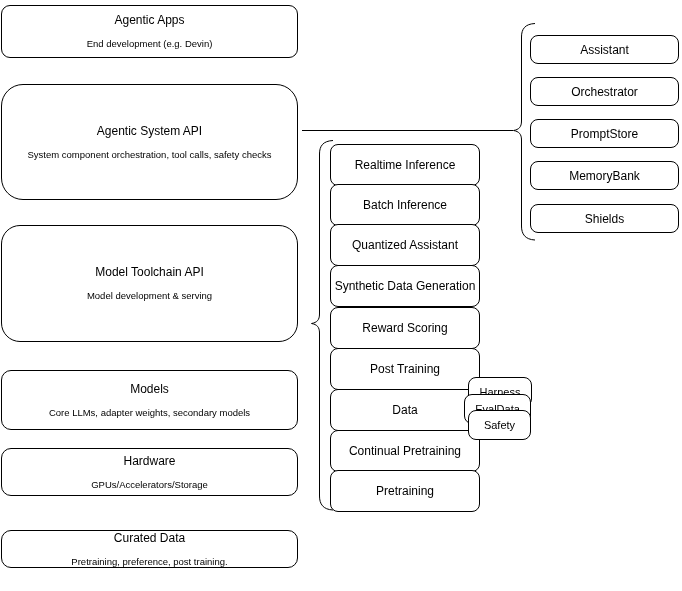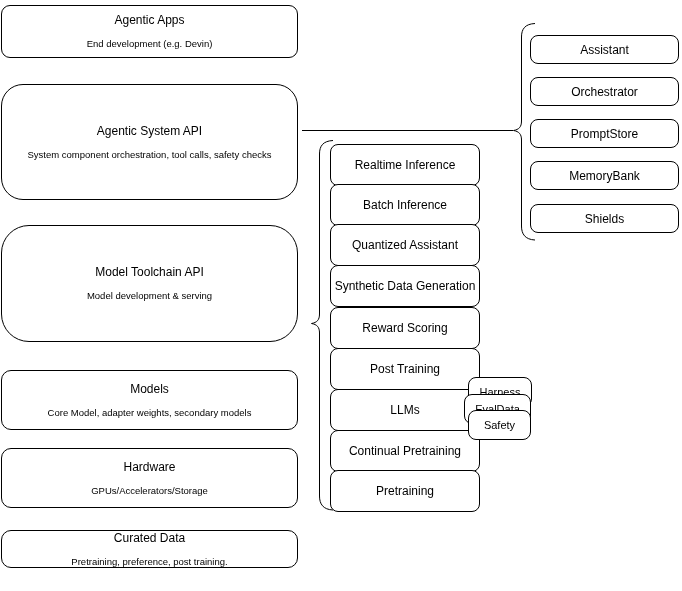--- a/index.html
+++ b/index.html
@@ -67,31 +67,31 @@
   <div class="node left-node" style="top:5px;height:53px;border-radius:9px">
     <div class="node-title">Agentic Apps</div>
     <div class="node-subtitle">End development (e.g. Devin)</div>
   </div>
 
   <div class="node left-node" style="top:84px;height:116px;border-radius:22px">
     <div class="node-title">Agentic System API</div>
     <div class="node-subtitle">System component orchestration, tool calls, safety checks</div>
   </div>
 
-  <div class="node left-node" style="top:225px;height:117px;border-radius:28px">
+  <div class="node left-node" style="top:225px;height:117px;border-radius:19px">
     <div class="node-title">Model Toolchain API</div>
     <div class="node-subtitle">Model development &amp; serving</div>
   </div>
 
   <div class="node left-node" style="top:370px;height:60px;border-radius:10px">
     <div class="node-title">Models</div>
-    <div class="node-subtitle">Core Model, adapter weights, secondary models</div>
+    <div class="node-subtitle">Core LLMs, adapter weights, secondary models</div>
   </div>
 
-  <div class="node left-node" style="top:448px;height:60px;border-radius:10px">
+  <div class="node left-node" style="top:448px;height:48px;border-radius:10px">
     <div class="node-title">Hardware</div>
     <div class="node-subtitle">GPUs/Accelerators/Storage</div>
   </div>
 
   <div class="node left-node" style="top:530px;height:38px;border-radius:10px">
     <div class="node-title">Curated Data</div>
     <div class="node-subtitle">Pretraining, preference, post training.</div>
   </div>
 
   <div class="node mid-node" style="top:144px">
@@ -106,21 +106,21 @@
   <div class="node mid-node" style="top:265px">
     <span>Synthetic Data Generation</span>
   </div>
   <div class="node mid-node" style="top:348px">
     <span>Post Training</span>
   </div>
   <div class="node mid-node" style="top:307px">
     <span>Reward Scoring</span>
   </div>
   <div class="node mid-node" style="top:389px">
-    <span>LLMs</span>
+    <span>Data</span>
   </div>
   <div class="node mid-node" style="top:430px">
     <span>Continual Pretraining</span>
   </div>
   <div class="node mid-node" style="top:470px">
     <span>Pretraining</span>
   </div>
 
   <div class="pill" style="left:468px;top:377px;width:64px">
     <span>Harness</span>

